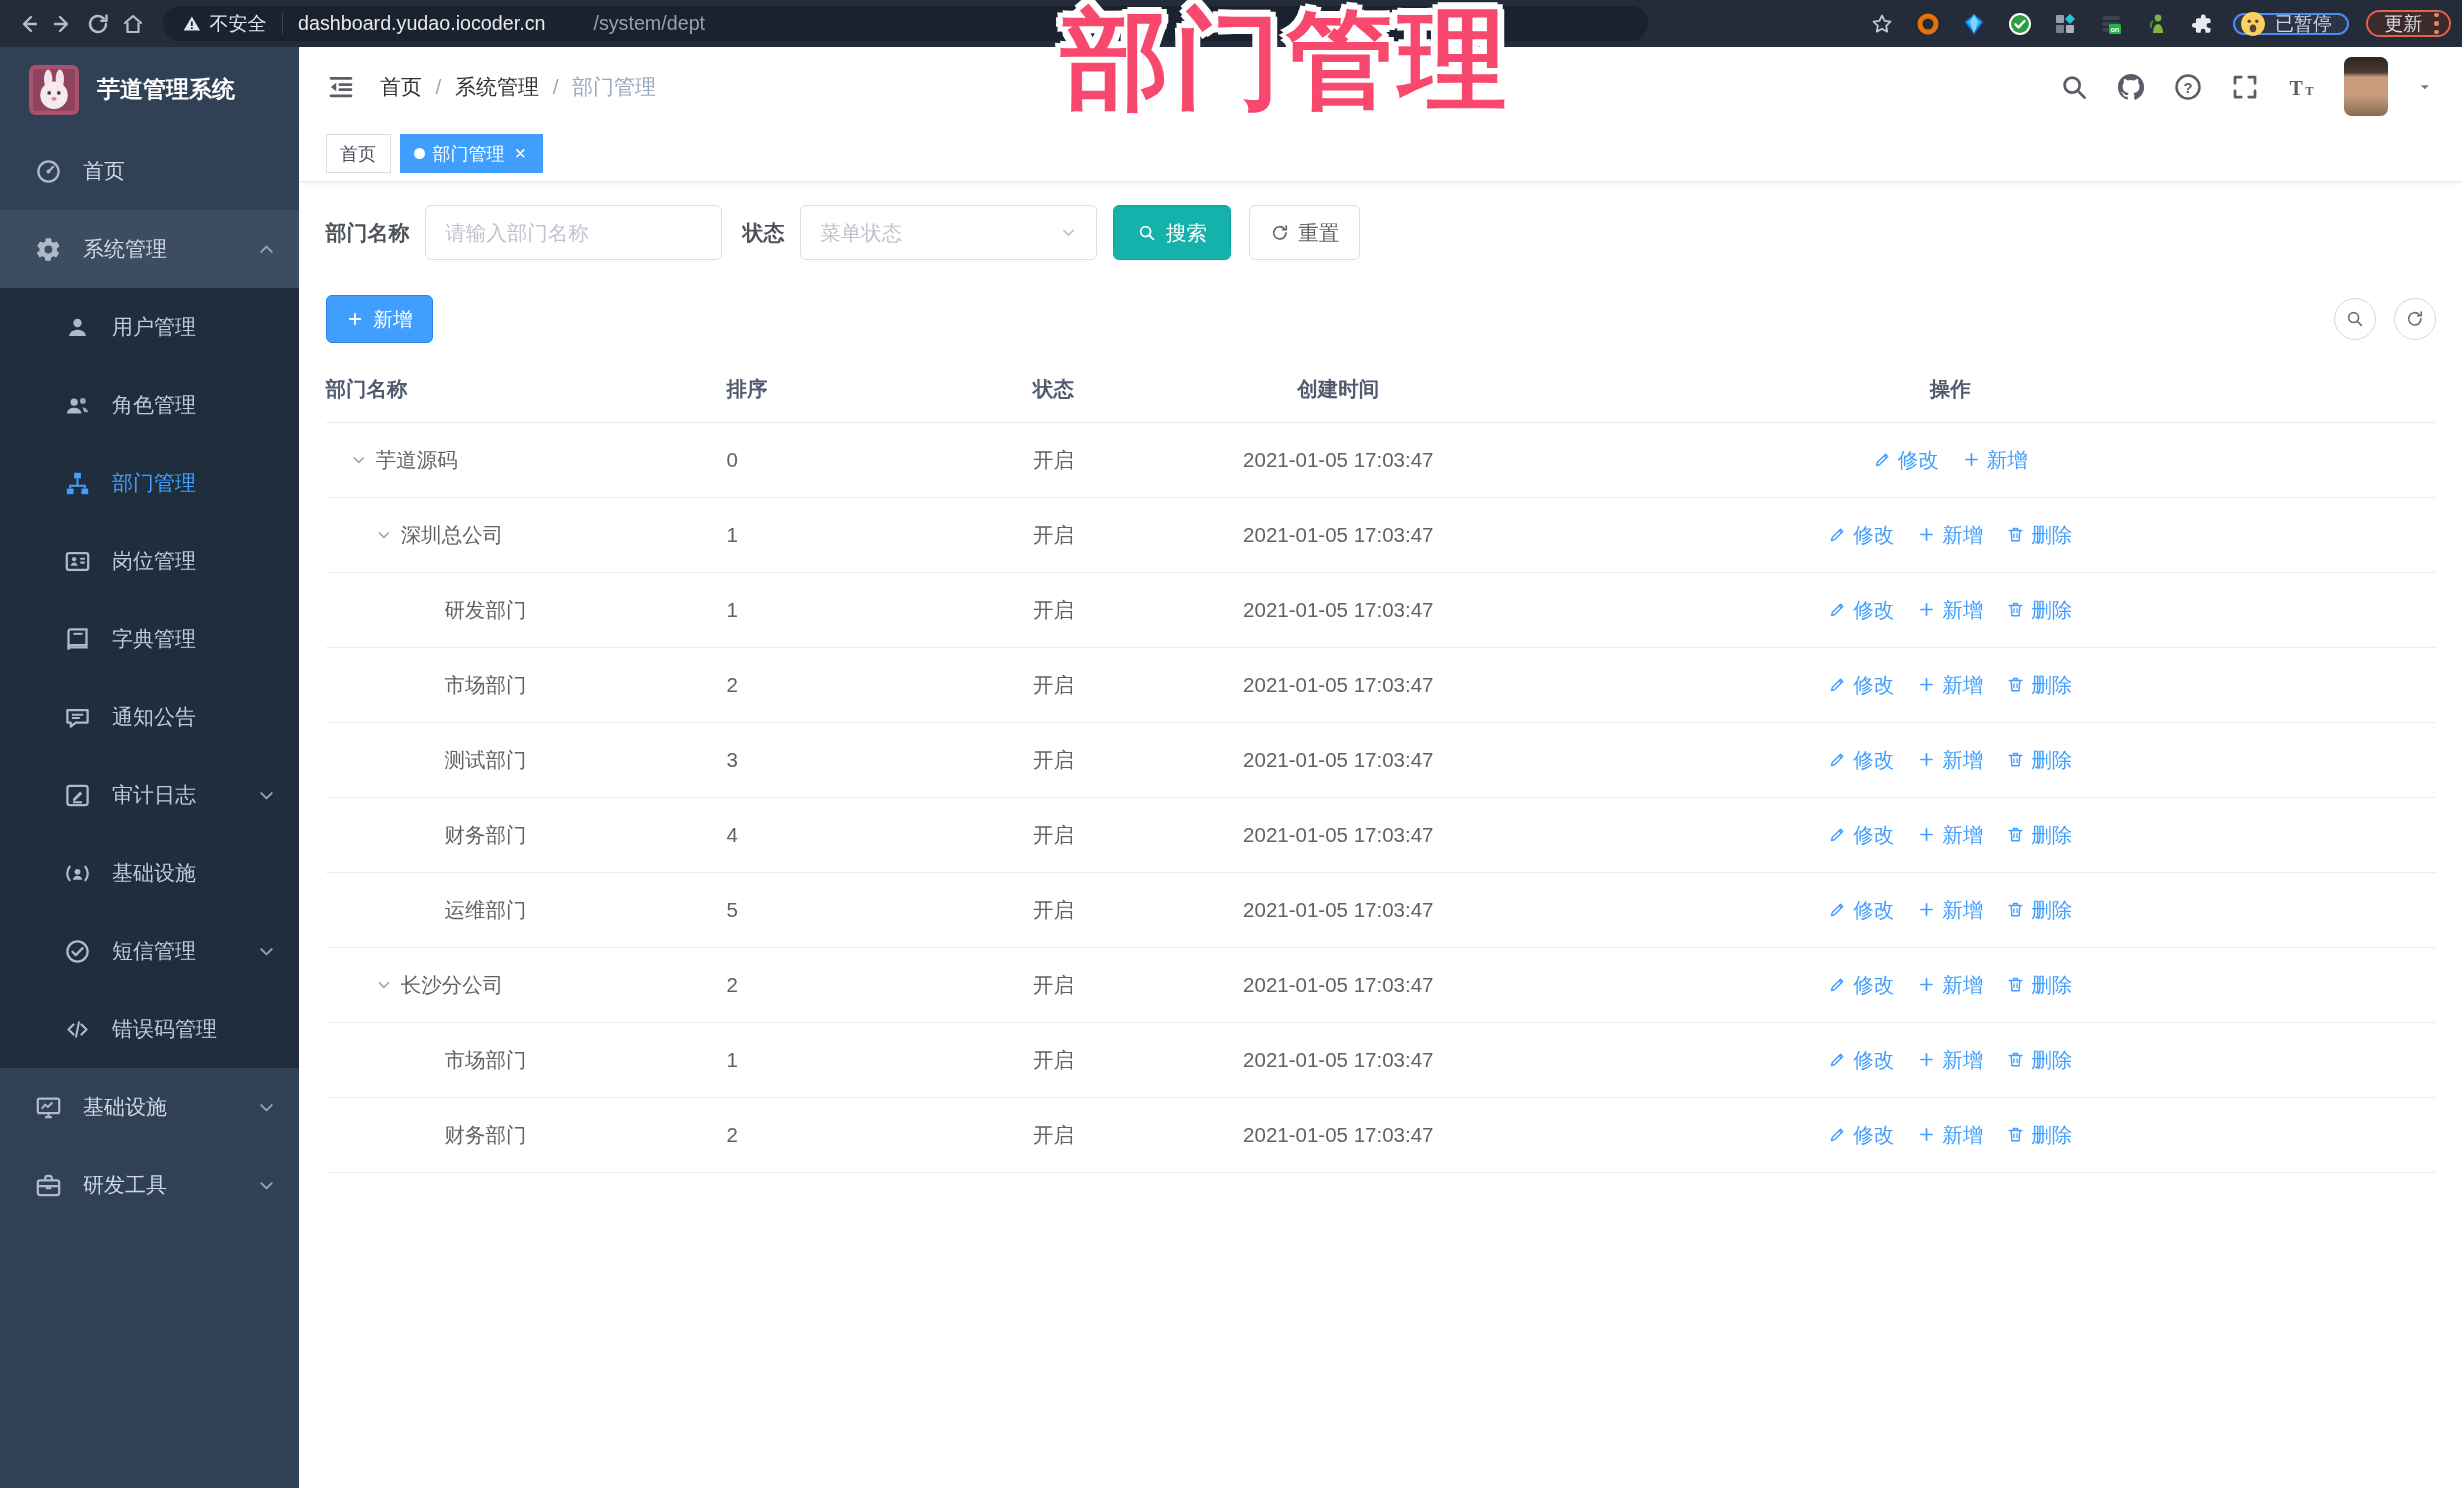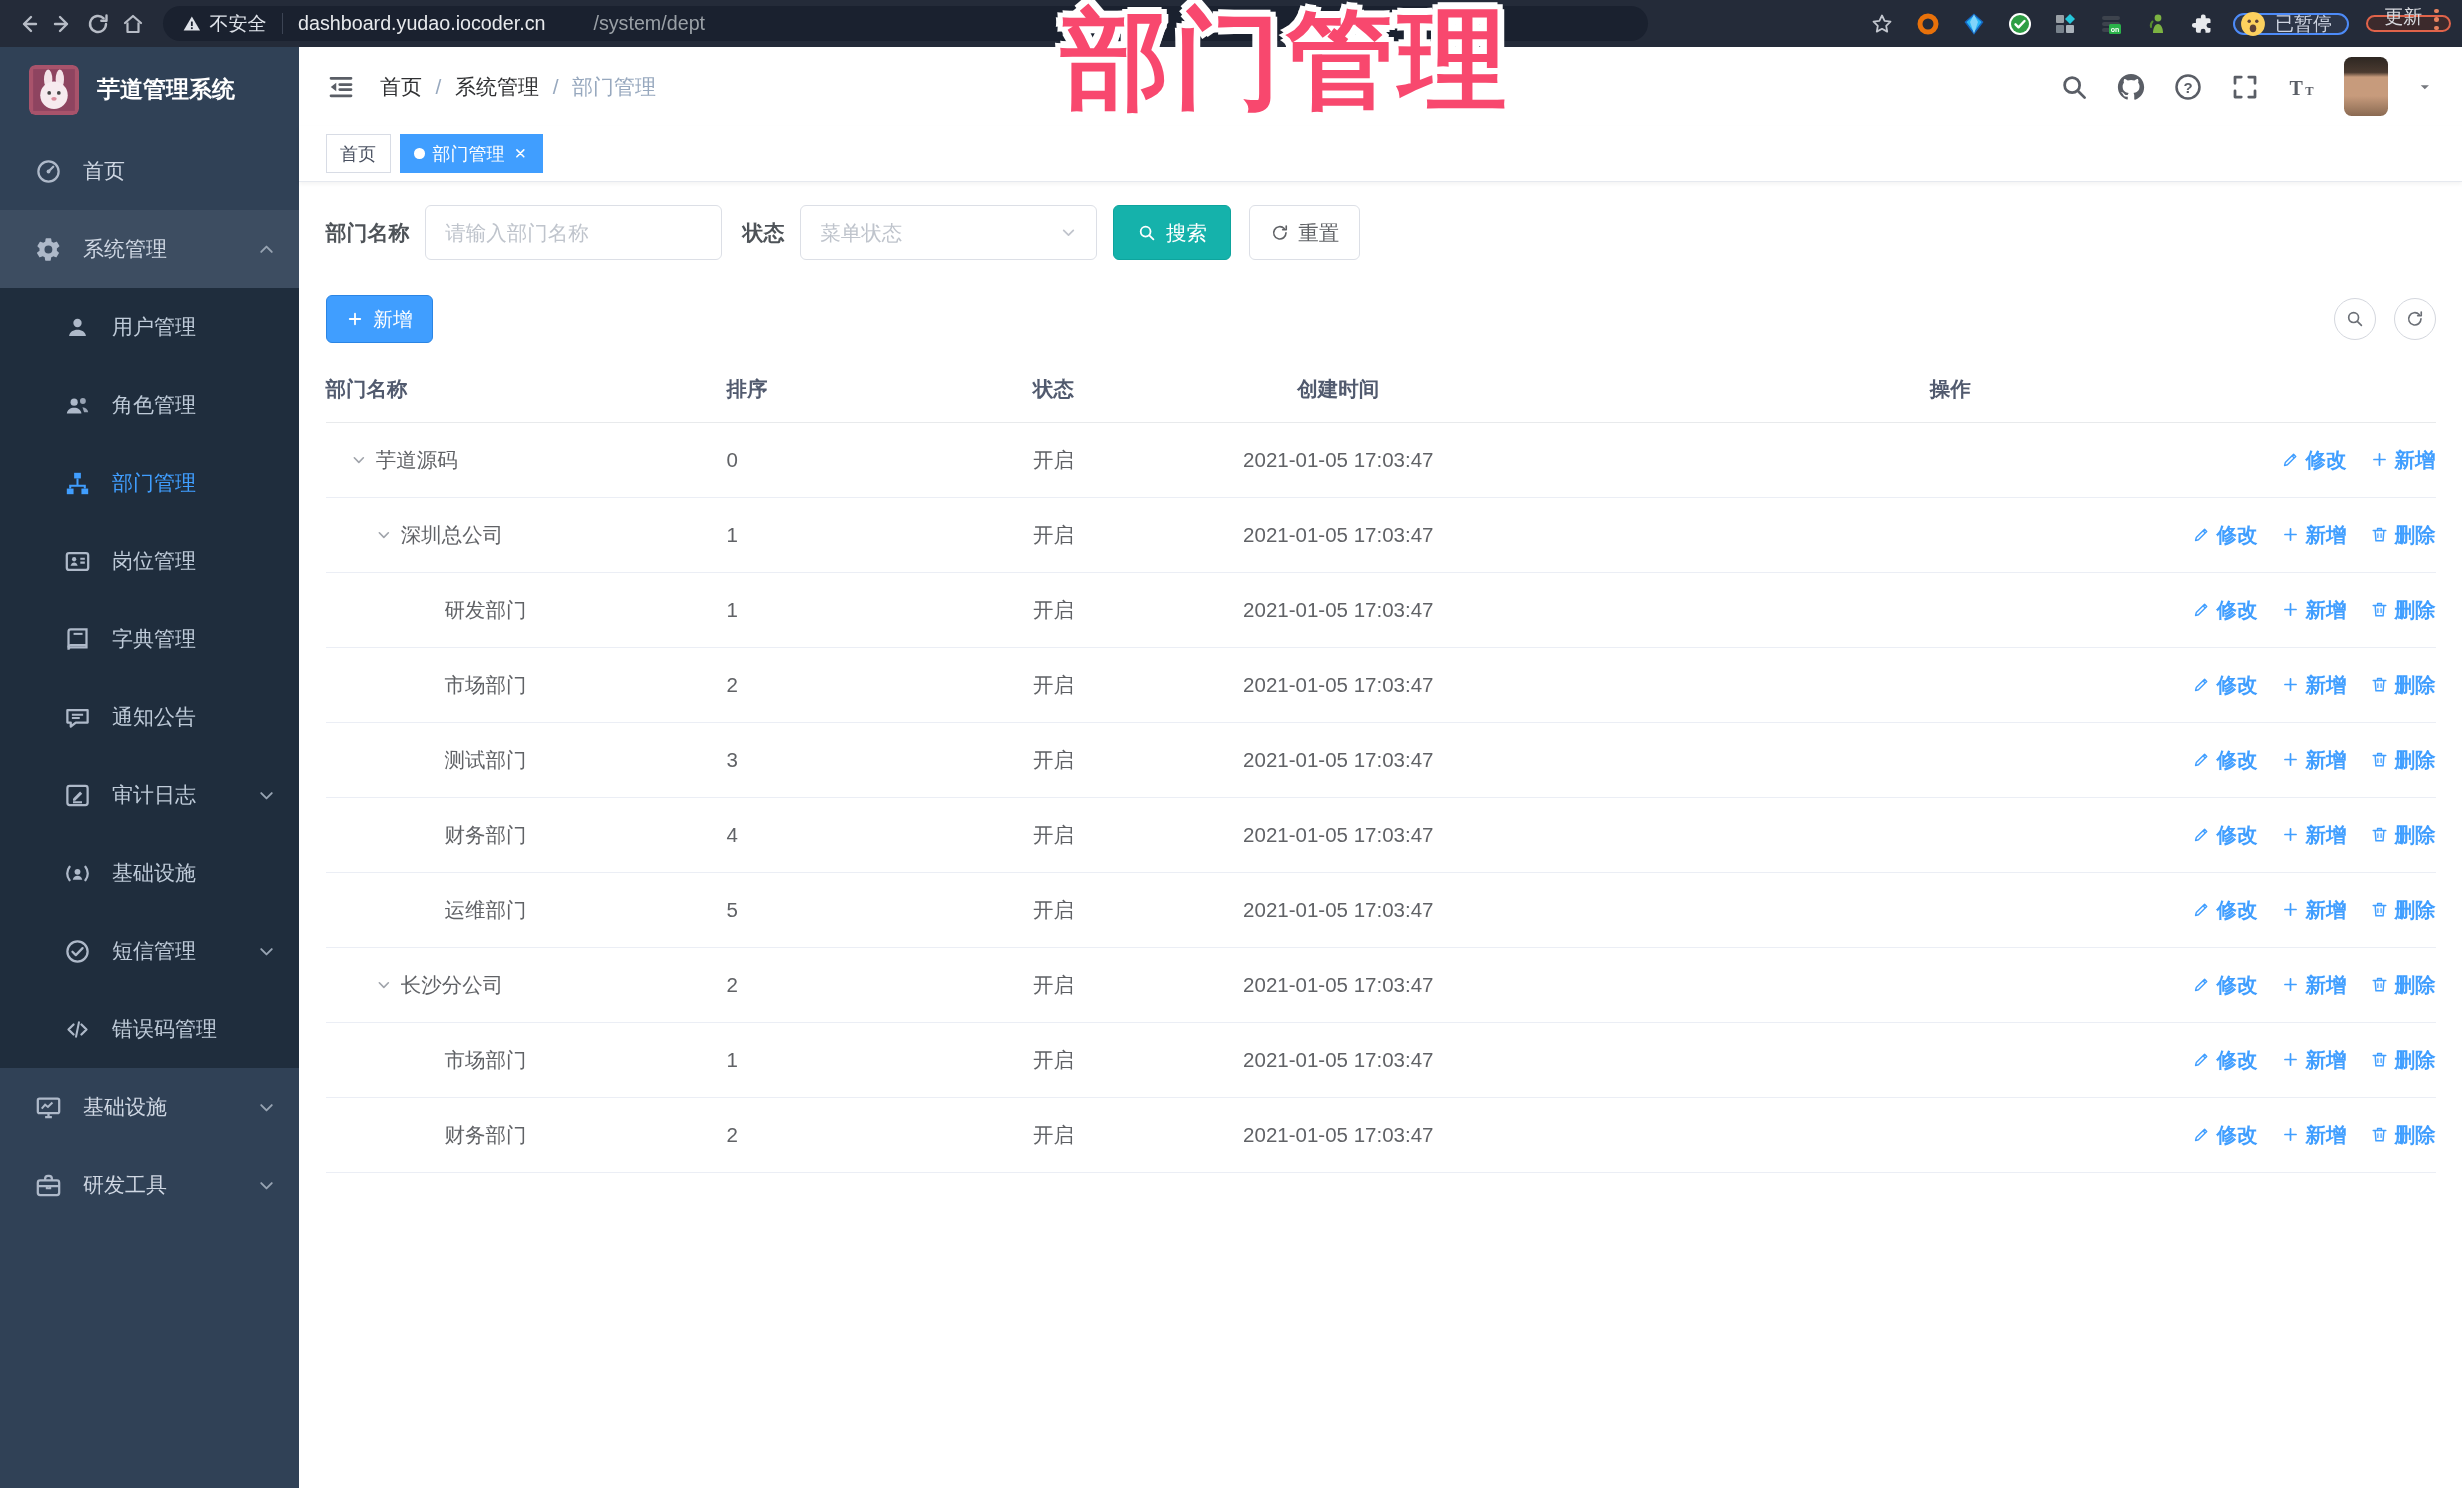--- a/index.html
+++ b/index.html
@@ -17,21 +17,21 @@
   .url-divider{width:1.5px;height:21px;background:#3c4454;margin:0 15px;flex:none;}
   .url-text{font-size:19.7px;color:#e8eaed;white-space:nowrap;}
   .url-text .path{color:#9aa0a6;margin-left:48px;}
   .bar-right{margin-left:auto;display:flex;align-items:center;gap:16.7px;}
   .ext{width:29px;height:29px;display:flex;align-items:center;justify-content:center;position:relative;flex:none;}
   .ext svg{width:24px;height:24px;}
   .star-ic{color:#c3c7cf;}
   .profile-chip{height:22px;border:2.3px solid #4d8bf8;border-radius:17.4px;background:#2c3548;display:flex;align-items:center;gap:9px;padding:0 15px 0 4.5px;box-sizing:border-box;flex:none;}
   .profile-chip .face{width:26px;height:26px;}
   .profile-chip .ptxt{color:#cdd3e0;font-size:19px;}
-  .update-chip{height:17px;border:2.3px solid #e0634a;border-radius:17.4px;background:#3c2a2c;display:flex;align-items:flex-end;gap:12px;padding:0 10.6px 0 16.7px;box-sizing:border-box;flex:none;}
+  .update-chip{height:27px;border:2.3px solid #e0634a;border-radius:17.4px;background:#3c2a2c;display:flex;align-items:center;gap:12px;padding:0 10.6px 0 16.7px;box-sizing:border-box;flex:none;}
   .update-chip .utxt{color:#d7d9de;font-size:19px;}
   .kebab{display:flex;flex-direction:column;gap:3.8px;}
   .kebab i{width:4.5px;height:4.5px;border-radius:50%;background:#e8825f;display:block;}
 
   
   .app-row{display:flex;height:1441px;}
   .sidebar{width:299px;flex:none;background:#304156;overflow:hidden;}
   .logo-row{height:85px;display:flex;align-items:center;padding-left:29px;gap:18px;}
   .logo-img{width:50px;height:50px;border-radius:6px;overflow:hidden;flex:none;}
   .logo-img svg{width:50px;height:50px;}
@@ -95,21 +95,21 @@
   .dept-table th{height:65px;font-size:20.5px;color:#515a6e;font-weight:bold;border-bottom:1.5px solid #e8eaec;padding:0;}
   .dept-table td{height:74px;font-size:20.5px;color:#606266;border-bottom:1.5px solid #ebeef5;padding:0;}
   .th-left{text-align:left;padding-left:23px;}
   .th-sort{text-align:left;padding-left:10.6px;}
   .th-center{text-align:center;}
   .cell-name{display:flex;align-items:center;gap:7.6px;}
   .tree-arrow{width:19.7px;height:19.7px;color:#a0a4ab;flex:none;}
   .tree-arrow svg{width:19.7px;height:19.7px;}
   .td-sort{text-align:left;padding-left:10.6px;}
   .td-center{text-align:center;}
-  .actions-wrap{display:flex;justify-content:flex-end;align-items:center;gap:23px;font-weight:bold;}
+  .actions-wrap{display:flex;justify-content:center;align-items:center;gap:23px;}
   .action-link{display:inline-flex;align-items:center;gap:6px;color:#409eff;font-size:20.5px;cursor:pointer;text-decoration:none;}
   .action-link svg{width:19px;height:19px;}
 
   
   .overlay-title{position:absolute;left:1061px;top:0px;z-index:60;font-size:108px;line-height:1.12;font-weight:bold;color:#f8486e;letter-spacing:4.5px;white-space:nowrap;
     text-shadow:-5.3px -5.3px 0 #fff,5.3px -5.3px 0 #fff,-5.3px 5.3px 0 #fff,5.3px 5.3px 0 #fff,-6.8px 0 0 #fff,6.8px 0 0 #fff,0 -6.8px 0 #fff,0 6.8px 0 #fff;}
 </style>
 </head>
 <body>
 

